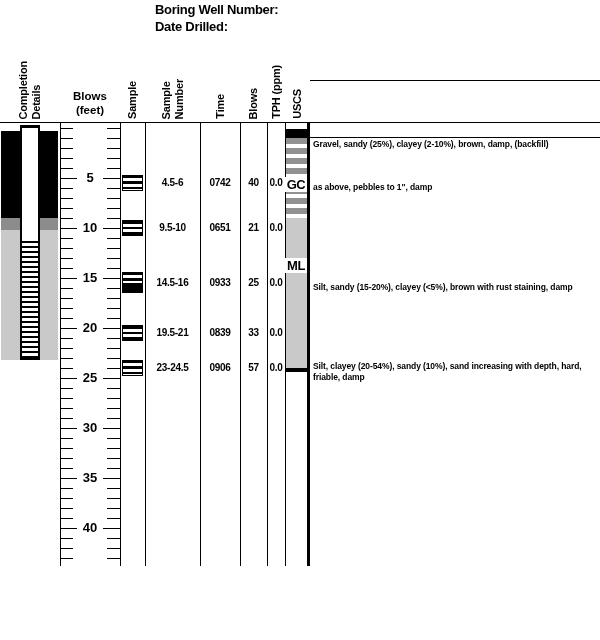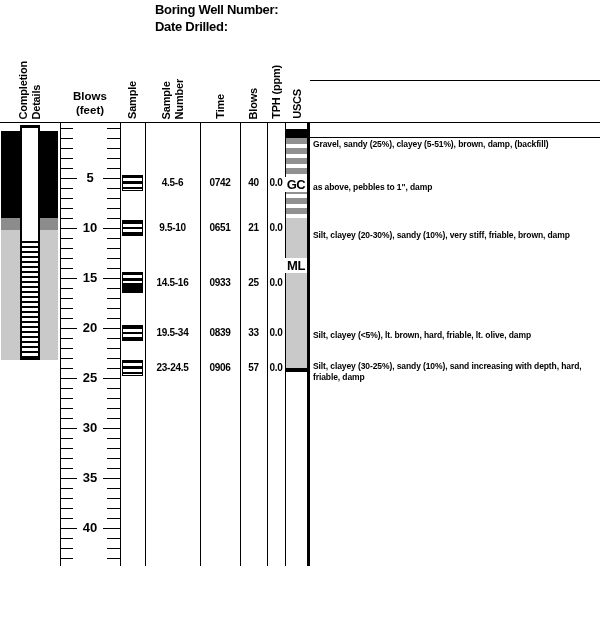--- a/index.html
+++ b/index.html
@@ -190,36 +190,35 @@
       <div style="position: absolute; left: 240px; width: 27px; top: 99.5px; height: 12px; text-align: center; font: bold 10px / 12px &quot;Liberation Sans&quot;, sans-serif; letter-spacing: -0.3px;">21</div>
       <div style="position: absolute; left: 267px; width: 18px; top: 99.5px; height: 12px; text-align: center; font: bold 10px / 12px &quot;Liberation Sans&quot;, sans-serif; letter-spacing: -0.3px;">0.0</div>
       <div style="position: absolute; left: 122px; width: 21px; top: 150px; height: 21px; background: repeating-linear-gradient(rgb(0, 0, 0) 0px, rgb(0, 0, 0) 2.5px, rgb(255, 255, 255) 2.5px, rgb(255, 255, 255) 5.5px); border: 1px solid rgb(0, 0, 0); box-sizing: border-box;">
         <div style="position: absolute; left: 0px; bottom: 0px; width: 100%; height: 9px; background: rgb(0, 0, 0);"></div>
       </div>
       <div style="position: absolute; left: 145px; width: 55px; top: 154.5px; height: 12px; text-align: center; font: bold 10px / 12px &quot;Liberation Sans&quot;, sans-serif; letter-spacing: -0.3px;">14.5-16</div>
       <div style="position: absolute; left: 200px; width: 40px; top: 154.5px; height: 12px; text-align: center; font: bold 10px / 12px &quot;Liberation Sans&quot;, sans-serif; letter-spacing: -0.3px;">0933</div>
       <div style="position: absolute; left: 240px; width: 27px; top: 154.5px; height: 12px; text-align: center; font: bold 10px / 12px &quot;Liberation Sans&quot;, sans-serif; letter-spacing: -0.3px;">25</div>
       <div style="position: absolute; left: 267px; width: 18px; top: 154.5px; height: 12px; text-align: center; font: bold 10px / 12px &quot;Liberation Sans&quot;, sans-serif; letter-spacing: -0.3px;">0.0</div>
       <div style="position: absolute; left: 122px; width: 21px; top: 202.5px; height: 16px; background: repeating-linear-gradient(rgb(0, 0, 0) 0px, rgb(0, 0, 0) 2.5px, rgb(255, 255, 255) 2.5px, rgb(255, 255, 255) 5.5px); border: 1px solid rgb(0, 0, 0); box-sizing: border-box;"></div>
-      <div style="position: absolute; left: 145px; width: 55px; top: 204.5px; height: 12px; text-align: center; font: bold 10px / 12px &quot;Liberation Sans&quot;, sans-serif; letter-spacing: -0.3px;">19.5-34</div>
+      <div style="position: absolute; left: 145px; width: 55px; top: 204.5px; height: 12px; text-align: center; font: bold 10px / 12px &quot;Liberation Sans&quot;, sans-serif; letter-spacing: -0.3px;">19.5-21</div>
       <div style="position: absolute; left: 200px; width: 40px; top: 204.5px; height: 12px; text-align: center; font: bold 10px / 12px &quot;Liberation Sans&quot;, sans-serif; letter-spacing: -0.3px;">0839</div>
       <div style="position: absolute; left: 240px; width: 27px; top: 204.5px; height: 12px; text-align: center; font: bold 10px / 12px &quot;Liberation Sans&quot;, sans-serif; letter-spacing: -0.3px;">33</div>
       <div style="position: absolute; left: 267px; width: 18px; top: 204.5px; height: 12px; text-align: center; font: bold 10px / 12px &quot;Liberation Sans&quot;, sans-serif; letter-spacing: -0.3px;">0.0</div>
       <div style="position: absolute; left: 122px; width: 21px; top: 237.5px; height: 16px; background: repeating-linear-gradient(rgb(0, 0, 0) 0px, rgb(0, 0, 0) 2.5px, rgb(255, 255, 255) 2.5px, rgb(255, 255, 255) 5.5px); border: 1px solid rgb(0, 0, 0); box-sizing: border-box;"></div>
       <div style="position: absolute; left: 145px; width: 55px; top: 239.5px; height: 12px; text-align: center; font: bold 10px / 12px &quot;Liberation Sans&quot;, sans-serif; letter-spacing: -0.3px;">23-24.5</div>
       <div style="position: absolute; left: 200px; width: 40px; top: 239.5px; height: 12px; text-align: center; font: bold 10px / 12px &quot;Liberation Sans&quot;, sans-serif; letter-spacing: -0.3px;">0906</div>
       <div style="position: absolute; left: 240px; width: 27px; top: 239.5px; height: 12px; text-align: center; font: bold 10px / 12px &quot;Liberation Sans&quot;, sans-serif; letter-spacing: -0.3px;">57</div>
       <div style="position: absolute; left: 267px; width: 18px; top: 239.5px; height: 12px; text-align: center; font: bold 10px / 12px &quot;Liberation Sans&quot;, sans-serif; letter-spacing: -0.3px;">0.0</div>
       <div style="position: absolute; left: 286px; width: 21px; top: 7px; height: 9px; background: rgb(0, 0, 0);"></div>
       <div style="position: absolute; left: 286px; width: 21px; top: 16px; height: 80px; background: repeating-linear-gradient(rgb(145, 145, 145) 0px, rgb(145, 145, 145) 6px, rgb(255, 255, 255) 6px, rgb(255, 255, 255) 10px);"></div>
       <div style="position: absolute; left: 286px; width: 21px; top: 96px; height: 150px; background: rgb(201, 201, 201);"></div>
       <div style="position: absolute; left: 285px; width: 22px; top: 55px; height: 15px; background: rgb(255, 255, 255); text-align: center; font: bold 13px / 15px &quot;Liberation Sans&quot;, sans-serif; letter-spacing: -0.5px;">GC</div>
       <div style="position: absolute; left: 285px; width: 22px; top: 136px; height: 15px; background: rgb(255, 255, 255); text-align: center; font: bold 13px / 15px &quot;Liberation Sans&quot;, sans-serif; letter-spacing: -0.5px;">ML</div>
       <div style="position: absolute; left: 285px; width: 25px; top: 246px; height: 4px; background: rgb(0, 0, 0);"></div>
       <div style="position: absolute; left: 310px; width: 290px; top: 15px; height: 1px; background: rgb(0, 0, 0);"></div>
-      <div style="position: absolute; left: 313px; width: 282px; top: 17px; font: bold 8.5px / 11px &quot;Liberation Sans&quot;, sans-serif; letter-spacing: -0.1px;">Gravel, sandy (25%), clayey (5-51%), brown, damp, (backfill)</div>
+      <div style="position: absolute; left: 313px; width: 282px; top: 17px; font: bold 8.5px / 11px &quot;Liberation Sans&quot;, sans-serif; letter-spacing: -0.1px;">Gravel, sandy (25%), clayey (2-10%), brown, damp, (backfill)</div>
       <div style="position: absolute; left: 313px; width: 282px; top: 60px; font: bold 8.5px / 11px &quot;Liberation Sans&quot;, sans-serif; letter-spacing: -0.1px;">as above, pebbles to 1", damp</div>
-      <div style="position: absolute; left: 313px; width: 282px; top: 108px; font: bold 8.5px / 11px &quot;Liberation Sans&quot;, sans-serif; letter-spacing: -0.1px;">Silt, clayey (20-30%), sandy (10%), very stiff, friable, brown, damp</div>
-      <div style="position: absolute; left: 313px; width: 282px; top: 208px; font: bold 8.5px / 11px &quot;Liberation Sans&quot;, sans-serif; letter-spacing: -0.1px;">Silt, clayey (&lt;5%), lt. brown, hard, friable, lt. olive, damp</div>
-      <div style="position: absolute; left: 313px; width: 282px; top: 239px; font: bold 8.5px / 11px &quot;Liberation Sans&quot;, sans-serif; letter-spacing: -0.1px;">Silt, clayey (30-25%), sandy (10%), sand increasing with depth, hard, friable, damp</div>
+      <div style="position: absolute; left: 313px; width: 282px; top: 160px; font: bold 8.5px / 11px &quot;Liberation Sans&quot;, sans-serif; letter-spacing: -0.1px;">Silt, sandy (15-20%), clayey (&lt;5%), brown with rust staining, damp</div>
+      <div style="position: absolute; left: 313px; width: 282px; top: 239px; font: bold 8.5px / 11px &quot;Liberation Sans&quot;, sans-serif; letter-spacing: -0.1px;">Silt, clayey (20-54%), sandy (10%), sand increasing with depth, hard, friable, damp</div>
     </div>
 
 </div>
 
 </body></html>

